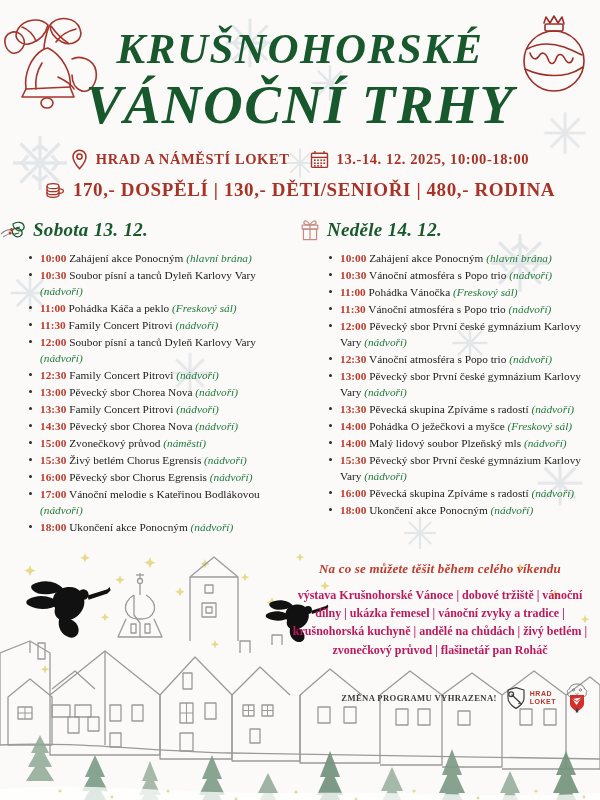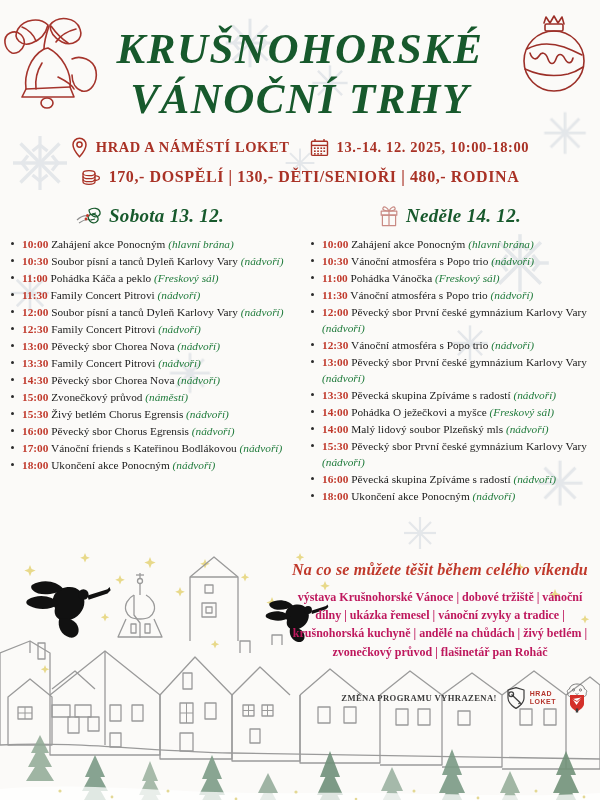--- a/index.html
+++ b/index.html
@@ -21,62 +21,62 @@
   
   .title-wrap{position:relative;z-index:4;padding-top:14px;text-align:center;}
   .title-line{
     color:#17592c;
     font-family:"Liberation Serif", serif;
     font-weight:bold;font-style:italic;
     letter-spacing:1.5px;
     line-height:1.02;
   }
   .t1{font-size:43px;}
-  .t2{font-size:43px;margin-top:6px;}
+  .t2{font-size:55px;margin-top:6px;}
 
   
   .info{position:relative;z-index:4;margin-top:16px;color:#a93226;
         font-family:"Liberation Serif", serif;font-weight:bold;letter-spacing:.6px;}
   .info-row1{display:flex;justify-content:center;align-items:center;gap:20px;font-size:14.5px;}
-  .info-row2{display:flex;justify-content:center;align-items:center;gap:8px;font-size:16px;margin-top:9px;}
+  .info-row2{display:flex;justify-content:center;align-items:center;gap:8px;font-size:19px;margin-top:9px;}
   .info-item{display:flex;align-items:center;gap:8px;}
   .ico{display:inline-block;line-height:0;}
 
   
   .days{position:relative;z-index:4;display:flex;margin-top:18px;}
   .day-col{width:50%;box-sizing:border-box;}
-  .day-head{display:flex;align-items:center;justify-content:center;gap:7px;}
+  .day-head{display:flex;align-items:center;justify-content:flex-start;gap:7px;}
   .day-head .dh-text{
     color:#17592c;font-weight:bold;font-style:italic;font-size:19px;
     font-family:"Liberation Serif", serif;letter-spacing:.3px;
   }
 
   
-  .prog{margin:9px 0 0 0;padding:0 6px 0 22px;list-style:none;}
+  .prog{margin:9px 0 0 0;padding:0 6px 0 40px;list-style:none;}
   .prog li{
     position:relative;
     font-size:11.3px;line-height:1.42;
     margin-bottom:1px;
     color:#1b1b1b;
     font-family:"Liberation Serif", serif;
   }
   .prog li:before{
     content:"";position:absolute;left:-11px;top:6px;
     width:3px;height:3px;border-radius:50%;background:#2b2b2b;
   }
   .t-time{color:#c0392b;font-weight:bold;}
   .t-place{color:#1e7a3a;font-style:italic;}
 
   
   .scene{position:absolute;left:0;bottom:0;width:600px;height:268px;z-index:1;}
 
   
   .highlights{position:absolute;right:10px;top:548px;width:300px;z-index:5;text-align:center;}
   .hl-title{
-    color:#c0392b;font-weight:bold;font-style:italic;font-size:16px;
+    color:#c0392b;font-weight:bold;font-style:italic;font-size:13px;
     font-family:"Liberation Serif", serif;letter-spacing:.2px;
   }
   .hl-body{
     margin-top:9px;color:#be185d;font-weight:bold;font-size:12px;line-height:1.52;
     font-family:"Liberation Serif", serif;
   }
 
   
   .footer{position:absolute;right:10px;top:670px;width:330px;z-index:6;
           display:flex;align-items:center;justify-content:flex-end;gap:8px;}
@@ -307,21 +307,21 @@
           <li><span class="t-time">11:00</span><span> Pohádka Káča a peklo </span><span class="t-place">(Freskový sál)</span></li>
           <li><span class="t-time">11:30</span><span> Family Concert Pitrovi </span><span class="t-place">(nádvoří)</span></li>
           <li><span class="t-time">12:00</span><span> Soubor písní a tanců Dyleň Karlovy Vary </span><span class="t-place">(nádvoří)</span></li>
           <li><span class="t-time">12:30</span><span> Family Concert Pitrovi </span><span class="t-place">(nádvoří)</span></li>
           <li><span class="t-time">13:00</span><span> Pěvecký sbor Chorea Nova </span><span class="t-place">(nádvoří)</span></li>
           <li><span class="t-time">13:30</span><span> Family Concert Pitrovi </span><span class="t-place">(nádvoří)</span></li>
           <li><span class="t-time">14:30</span><span> Pěvecký sbor Chorea Nova </span><span class="t-place">(nádvoří)</span></li>
           <li><span class="t-time">15:00</span><span> Zvonečkový průvod </span><span class="t-place">(náměstí)</span></li>
           <li><span class="t-time">15:30</span><span> Živý betlém Chorus Egrensis </span><span class="t-place">(nádvoří)</span></li>
           <li><span class="t-time">16:00</span><span> Pěvecký sbor Chorus Egrensis </span><span class="t-place">(nádvoří)</span></li>
-          <li><span class="t-time">17:00</span><span> Vánoční friends s Kateřinou Bodlákovou </span><span class="t-place">(nádvoří)</span></li>
+          <li><span class="t-time">17:00</span><span> Vánoční melodie s Kateřinou Bodlákovou </span><span class="t-place">(nádvoří)</span></li>
           <li><span class="t-time">18:00</span><span> Ukončení akce Ponocným </span><span class="t-place">(nádvoří)</span></li>
         </ul>
     </div>
 
     <div class="day-col">
       <div class="day-head">
         <span class="ico">
           <svg width="20" height="22" viewBox="0 0 20 22">
             <g fill="none" stroke="#c98a84" stroke-width="1.2" stroke-linejoin="round">
               <path d="M10 6 C8 2, 5 1, 4 3 C3 5, 6.5 6, 10 6Z"></path>

